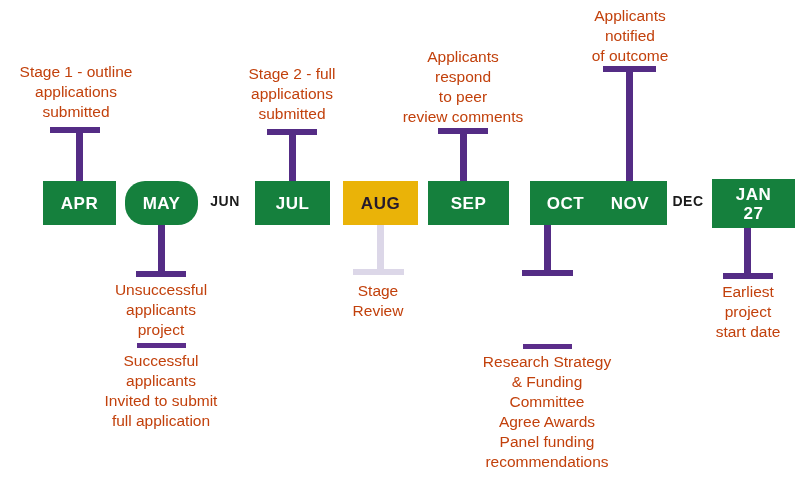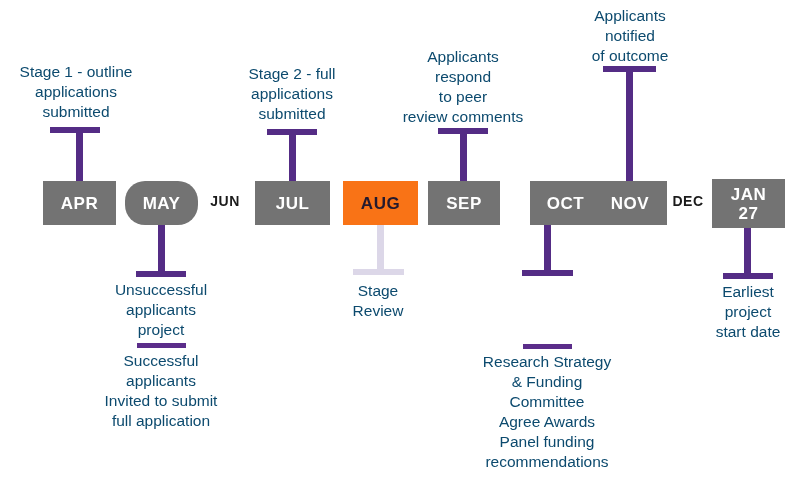--- a/index.html
+++ b/index.html
@@ -13,35 +13,35 @@
   .box{
     position:absolute;
     display:flex;align-items:center;justify-content:center;
     text-align:center;
     font-weight:bold;
     font-size:17px;
     letter-spacing:.5px;
     line-height:19px;
     white-space:pre-line;
   }
-  .box.solid{background:#737373;color:#ffffff;}
-  .box.light{background:#f97316;color:#241a2e;}
+  .box.solid{background:#15803d;color:#ffffff;}
+  .box.light{background:#eab308;color:#241a2e;}
   .month-text{
     position:absolute;
     font-weight:bold;font-size:14px;letter-spacing:.5px;
     color:#1b1b1b;text-align:center;
   }
   .stem{position:absolute;width:7px;background:#542C85;}
   .bar{position:absolute;height:6px;background:#542C85;}
   .stem.light,.bar.light{background:#DCD7E8;}
   .divider{position:absolute;height:5px;background:#5B2D8A;}
   .ann{
     position:absolute;
     text-align:center;
-    color:#0c4a6e;
+    color:#c2410c;
     font-size:15.5px;
     line-height:20px;
     white-space:pre-line;
   }
 </style>
 </head>
 <body>
 
 <div id="stage">
 
@@ -76,31 +76,31 @@
   <div class="box solid" style="left:125px;top:181px;width:73px;height:44px;border-radius:20px;">
     <span>MAY</span>
   </div>
   <div class="month-text" style="left:200px;top:193px;width:50px;">JUN</div>
   <div class="box solid" style="left:255px;top:181px;width:75px;height:44px;">
     <span>JUL</span>
   </div>
   <div class="box light" style="left:343px;top:181px;width:75px;height:44px;">
     <span>AUG</span>
   </div>
-  <div class="box solid" style="left:428px;top:181px;width:72px;height:44px;">
+  <div class="box solid" style="left:428px;top:181px;width:81px;height:44px;">
     <span>SEP</span>
   </div>
   <div class="box solid" style="left:512px;top:181px;width:71px;height:44px;margin-left:18px;">
     <span>OCT</span>
   </div>
   <div class="box solid" style="left:593px;top:181px;width:74px;height:44px;">
     <span>NOV</span>
   </div>
   <div class="month-text" style="left:663px;top:193px;width:50px;">DEC</div>
-  <div class="box solid" style="left:712px;top:179px;width:73px;height:49px;">
+  <div class="box solid" style="left:712px;top:179px;width:83px;height:49px;">
     <span>JAN
 27</span>
   </div>
 
   <div class="stem" style="left:158px;top:225px;height:46px;"></div>
   <div class="bar" style="left:136px;top:271px;width:50px;"></div>
   <div class="ann" style="left:81px;top:280px;width:160px;">Unsuccessful
 applicants
 project</div>
   <div class="divider" style="left:137px;top:343px;width:49px;"></div>

